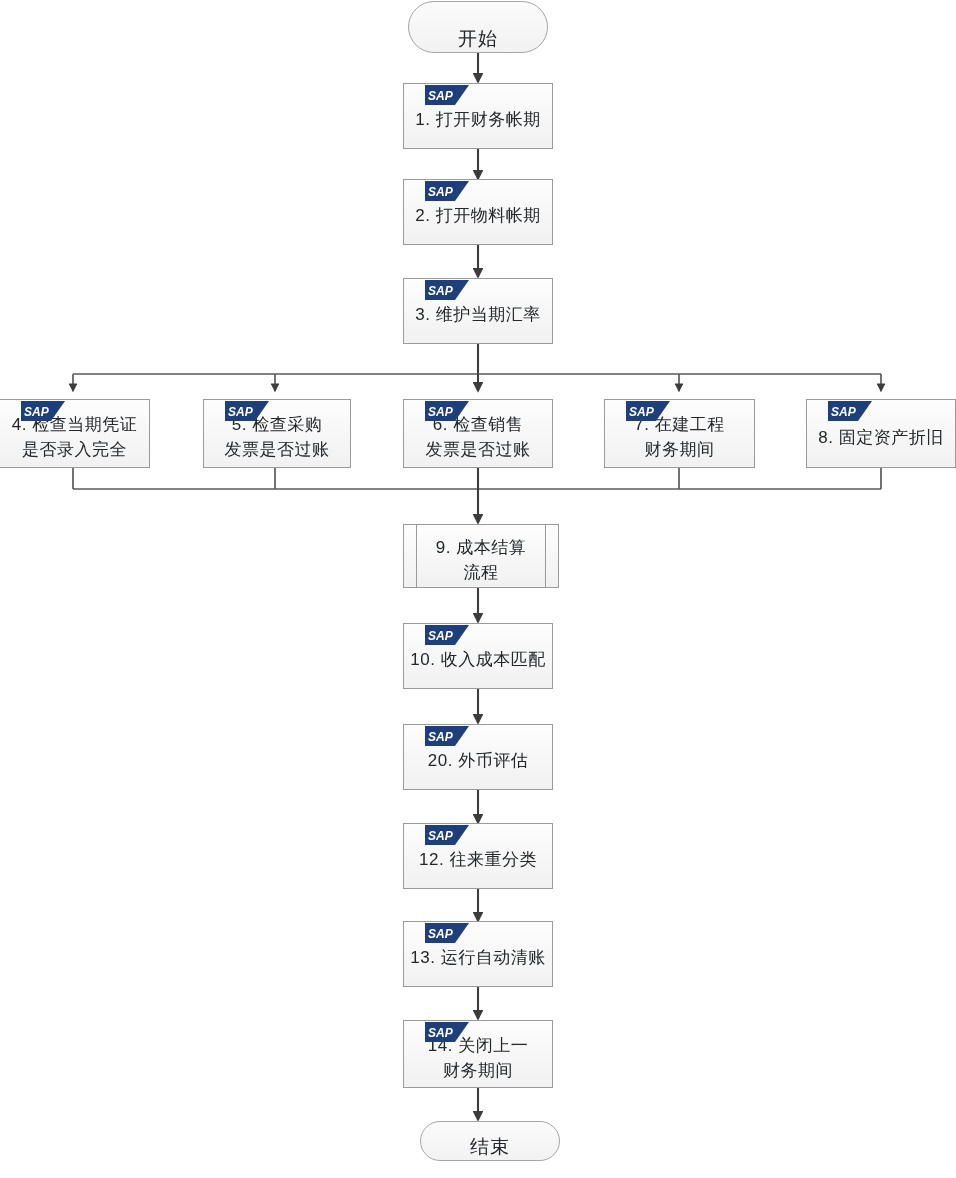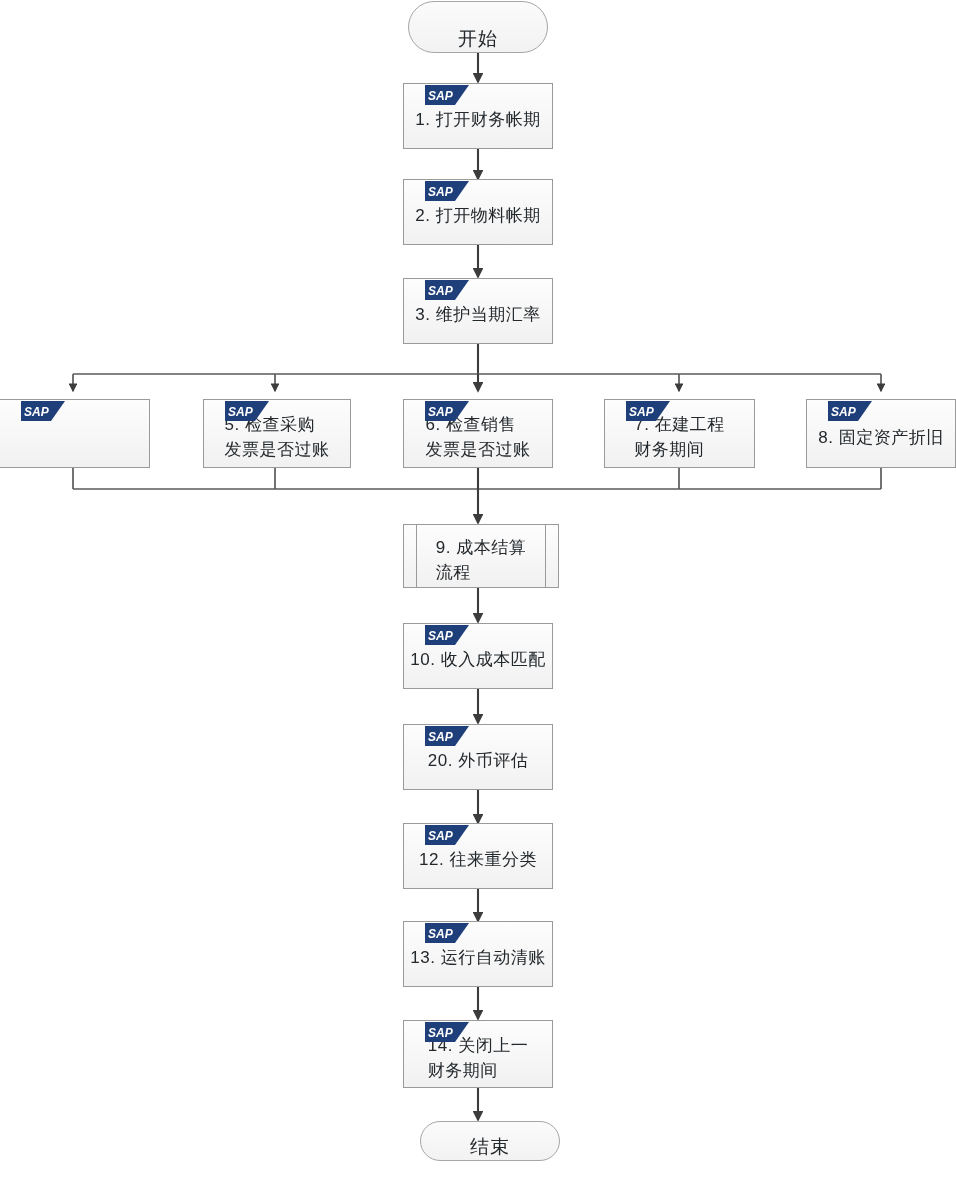--- a/index.html
+++ b/index.html
@@ -50,20 +50,21 @@
     border: 1px solid #9a9a9a;
     background: linear-gradient(to bottom, #fdfdfd 0%, #f1f1f1 100%);
     display: flex;
     align-items: center;
     justify-content: center;
     overflow: hidden;
   }
   .proc .ptext {
     position: relative;
     z-index: 2;
+    text-align: center;
     color: #23282c;
     font-size: 17px;
     line-height: 25px;
     letter-spacing: 0.5px;
     padding: 0 4px;
     margin-top: 7px;
   }
   
   .proc.sub::before,
   .proc.sub::after {
@@ -173,20 +174,24 @@
     </span>
   </div>
 
   <div class="proc" style="left:-1px; top:399px; width:151px; height:69px;">
     <span class="sapbadge">
       <svg width="44" height="20" viewBox="0 0 44 20">
         <path d="M0 0 H44 L30 20 H0 Z" fill="#1f3f7a"></path>
         <text x="3" y="14.5" font-family="Liberation Sans, sans-serif" font-size="12" font-weight="bold" font-style="italic" fill="#ffffff">SAP</text>
       </svg>
     </span>
+    <span class="ptext">
+      <span>4. 检查当期凭证</span><br>
+      <span>是否录入完全</span>
+    </span>
   </div>
 
   <div class="proc" style="left:203px; top:399px; width:148px; height:69px;">
     <span class="sapbadge">
       <svg width="44" height="20" viewBox="0 0 44 20">
         <path d="M0 0 H44 L30 20 H0 Z" fill="#1f3f7a"></path>
         <text x="3" y="14.5" font-family="Liberation Sans, sans-serif" font-size="12" font-weight="bold" font-style="italic" fill="#ffffff">SAP</text>
       </svg>
     </span>
     <span class="ptext">

